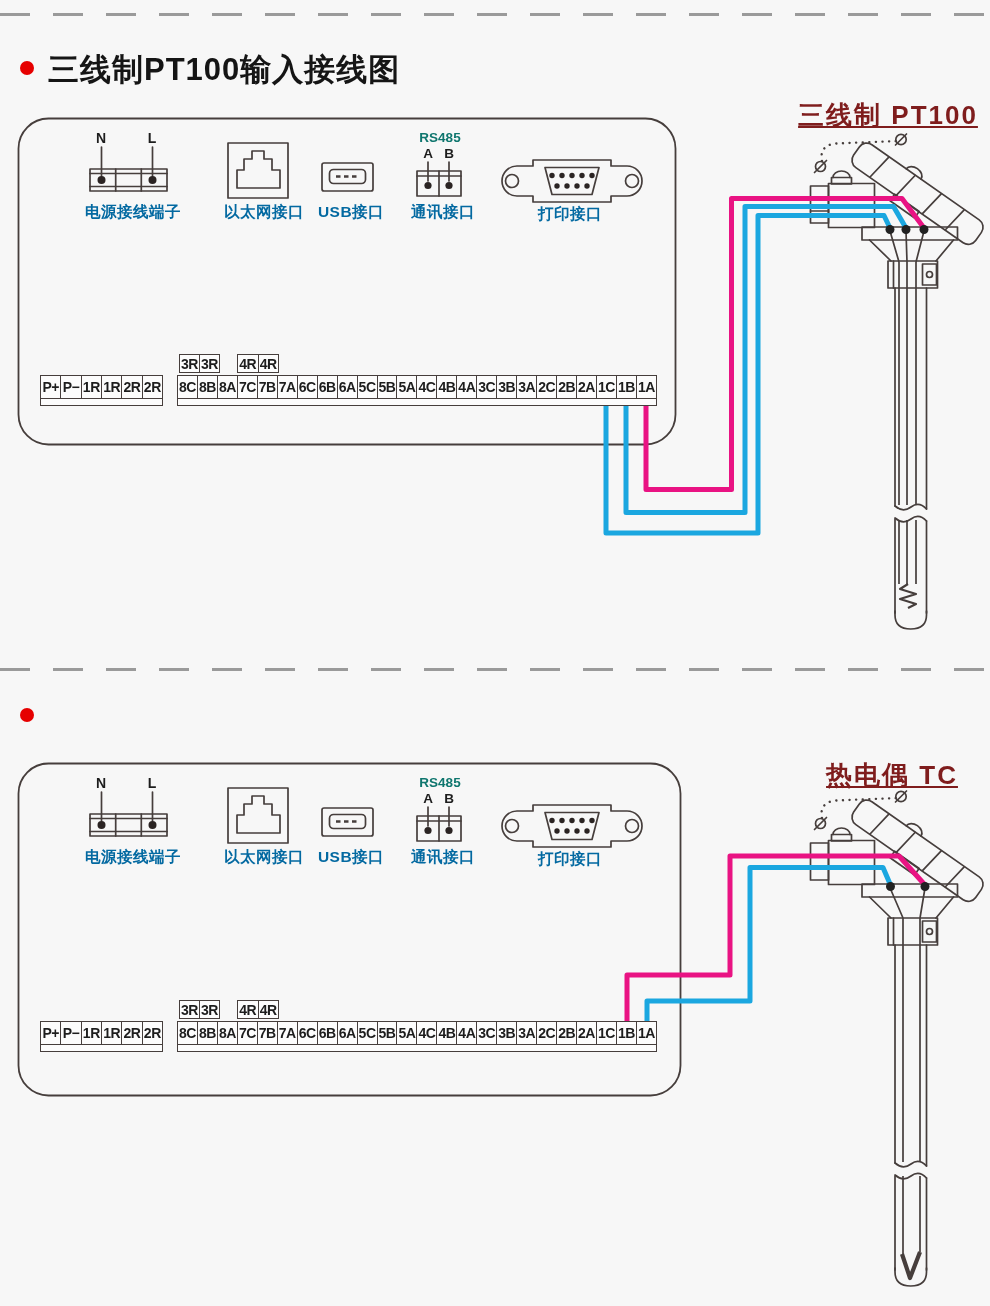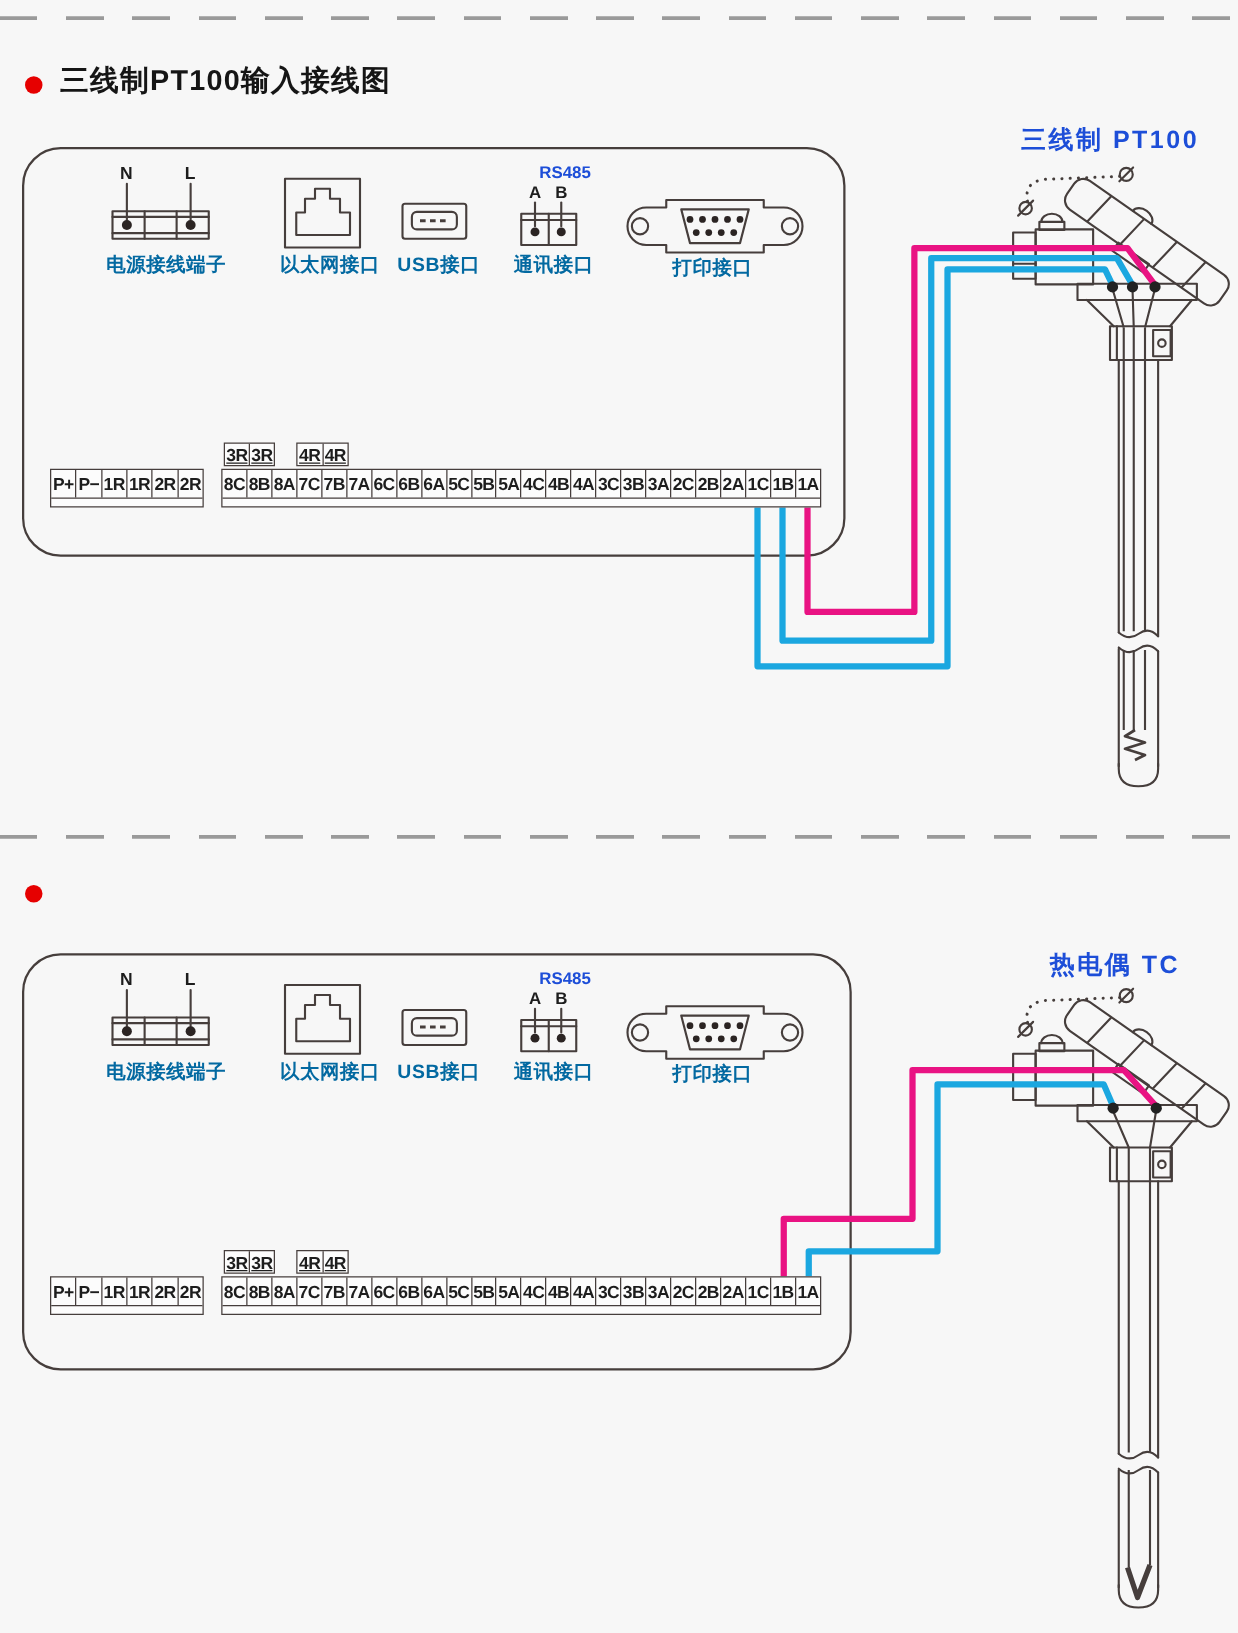--- a/index.html
+++ b/index.html
@@ -1,37 +1,37 @@
 <!DOCTYPE html>
 <html style="--pink: #e91383; --cyan: #1ba7e0;"><head>
 <meta charset="utf-8">
 <style>
   html,body{margin:0;padding:0;background:#f7f7f7;}
   #stage{position:relative;width:990px;height:1306px;background:#f7f7f7;overflow:hidden;
          font-family:"Liberation Sans","DejaVu Sans",sans-serif;color:#1d1d1d;}
   .dash-line{position:absolute;left:0;width:990px;height:3px;
     background:repeating-linear-gradient(90deg,#9a9a9a 0 30px,transparent 30px 53px);}
   .bullet{position:absolute;width:14px;height:14px;border-radius:50%;background:#e60000;}
-  .sec-title{position:absolute;font-size:23px;font-weight:600;letter-spacing:1px;color:#151515;white-space:nowrap;}
-  .sensor-label{position:absolute;transform:translateX(-50%);font-size:20px;font-weight:700;
-    letter-spacing:2px;color:#1d4ed8;white-space:nowrap;}
+  .sec-title{position:absolute;font-size:31px;font-weight:600;letter-spacing:1px;color:#151515;white-space:nowrap;}
+  .sensor-label{position:absolute;transform:translateX(-50%);font-size:26px;font-weight:700;
+    letter-spacing:2px;color:#7f1d1d;white-space:nowrap;text-decoration:underline;}
   .port-label{position:absolute;transform:translateX(-50%);font-size:15.5px;font-weight:700;
     color:#0369a1;white-space:nowrap;letter-spacing:0.5px;}
   .pin-letter{position:absolute;transform:translateX(-50%);font-size:14px;font-weight:700;color:#1d1d1d;}
-  .bus-label{position:absolute;transform:translateX(-50%);font-size:13.5px;font-weight:700;color:#1d4ed8;margin-left:12px;}
+  .bus-label{position:absolute;transform:translateX(-50%);font-size:13.5px;font-weight:700;color:#0f766e;}
   .strip{position:absolute;border:1.7px solid #463e3c;background:#fcfcfc;box-sizing:border-box;}
   .strip .cells{display:flex;height:22px;border-bottom:1.7px solid #463e3c;}
   .strip .rail{height:6px;}
   .cell{flex:1;display:flex;align-items:center;justify-content:center;
     font-size:14px;font-weight:700;letter-spacing:-0.5px;color:#1d1d1d;
     border-right:1.7px solid #463e3c;line-height:1;}
   .cell:last-child{border-right:none;}
   .aux{position:absolute;display:flex;border:1.7px solid #463e3c;background:#fcfcfc;
     height:19px;box-sizing:border-box;}
-  .aux .cell{min-width:18px;text-decoration:underline;}
+  .aux .cell{min-width:18px;}
   svg{position:absolute;left:0;top:0;pointer-events:none;}
 </style>
 </head>
 <body>
 
 <div id="stage">
 
   <div class="dash-line" style="top:13px"></div>
   <div class="dash-line" style="top:668px"></div>
 

